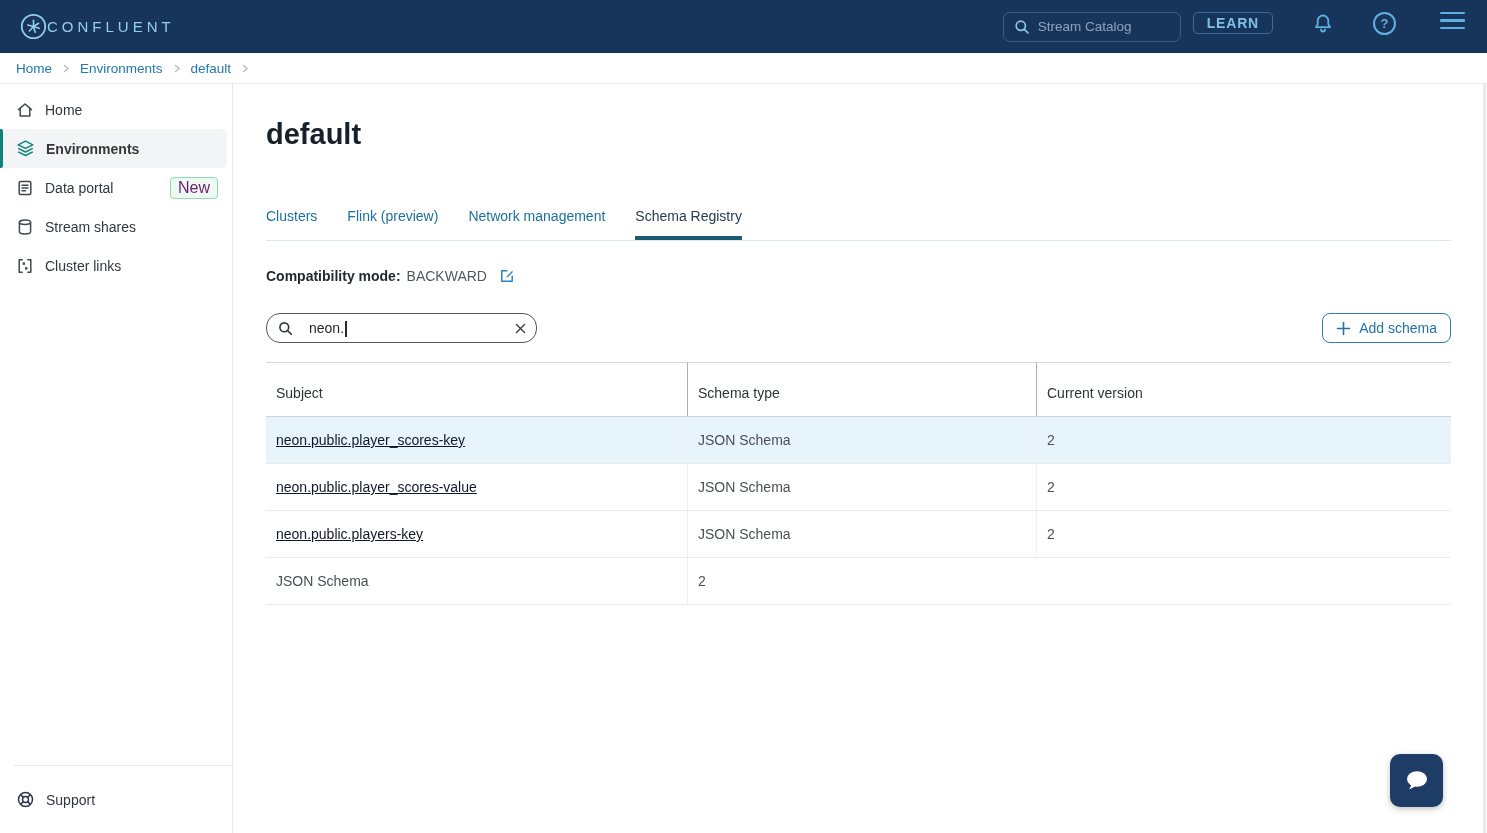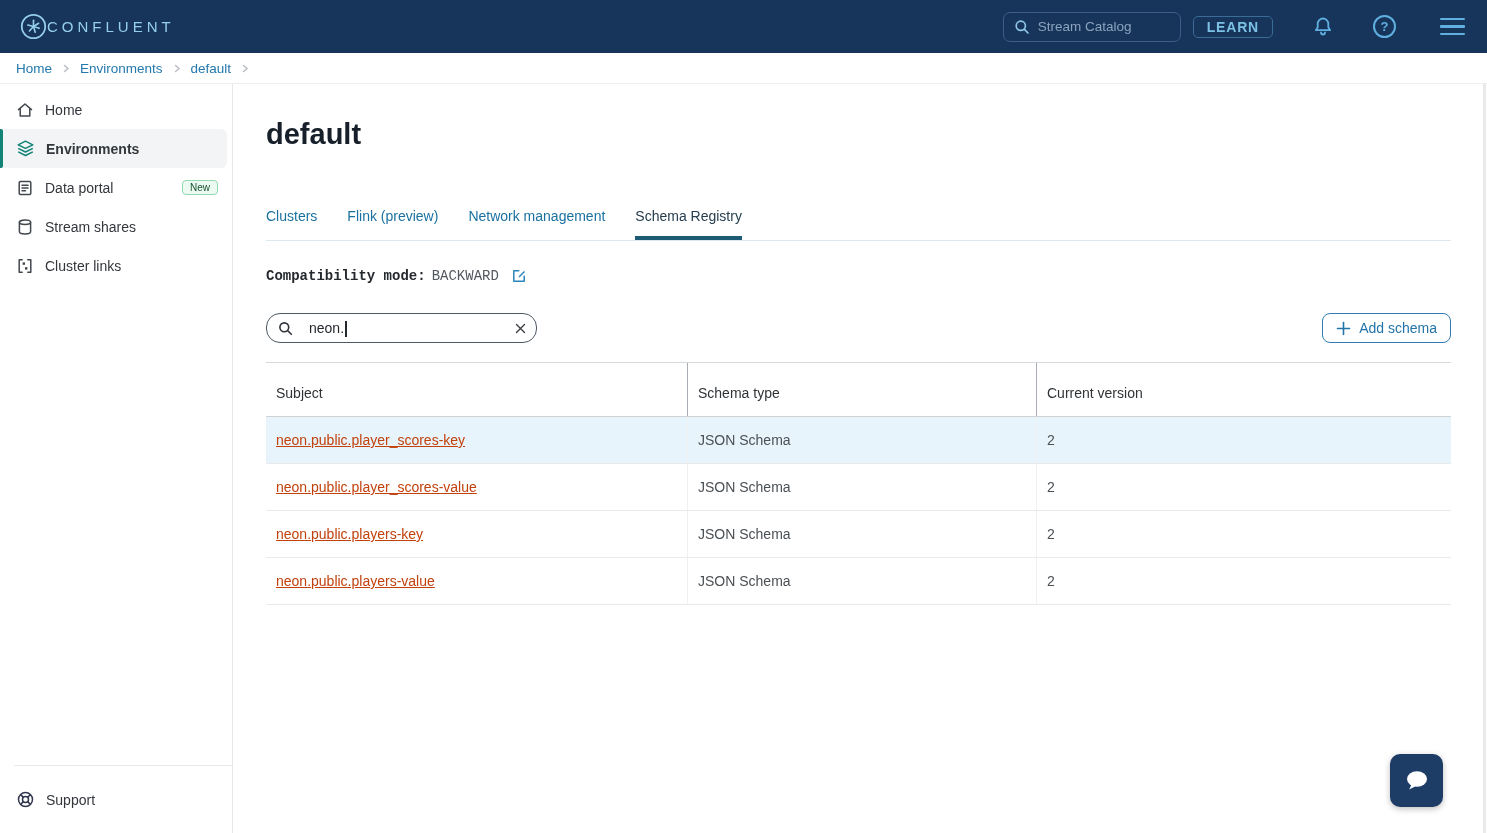--- a/index.html
+++ b/index.html
@@ -3,73 +3,73 @@
 <meta charset="utf-8">
 <style>
   * { margin:0; padding:0; box-sizing:border-box; }
   html,body { width:1487px; height:833px; overflow:hidden; }
   body { font-family:"Liberation Sans", sans-serif; background:#fff; position:relative; color:#2e3338; }
 
   
   .navbar { position:absolute; top:0; left:0; width:1487px; height:53px; background:#17345b; display:flex; align-items:center; justify-content:space-between; padding:0 22px 0 20px; }
   .brand { display:flex; align-items:center; }
   .brand-text { color:#96cfe8; font-size:15px; font-weight:500; letter-spacing:4px; }
-  .nav-right { display:flex; align-items:center; }
+  .nav-right { display:flex; align-items:flex-start; }
   .nav-search { width:178px; height:30px; border:1px solid #3d5f85; border-radius:7px; display:flex; align-items:center; gap:8px; padding:0 10px; cursor:pointer; }
   .nav-search span { color:#8ba3bd; font-size:13.5px; }
   .learn-btn { margin-left:12px; height:22px; padding:0 13px; background:transparent; border:1px solid #3a6c97; border-radius:5px; color:#7cc1e4; font-size:14px; font-weight:700; letter-spacing:0.8px; font-family:inherit; cursor:pointer; }
   .nav-icon { margin-left:38px; cursor:pointer; display:flex; align-items:center; justify-content:center; }
   .help-circle { width:23px; height:23px; border:2px solid #5fb0e0; border-radius:50%; color:#5fb0e0; font-size:13px; font-weight:700; display:flex; align-items:center; justify-content:center; }
   .hamburger { display:flex; flex-direction:column; gap:5px; margin-left:44px; cursor:pointer; }
   .hamburger i { display:block; width:25px; height:2.5px; background:#5fb0e0; border-radius:1px; }
 
   
   .breadcrumb { position:absolute; top:53px; left:0; width:1487px; height:31px; background:#fff; border-bottom:1px solid #eceef0; display:flex; align-items:center; padding-left:16px; gap:9px; }
   .crumb { color:#2279ad; font-size:13.5px; cursor:pointer; text-decoration:none; }
 
   
   .sidebar { position:absolute; top:84px; left:0; width:233px; height:749px; background:#fff; border-right:1px solid #e5e7e9; }
   .side-list { list-style:none; padding-top:6px; }
   .side-item { position:relative; height:39px; display:flex; align-items:center; gap:11px; padding-left:16px; font-size:14px; color:#33373c; cursor:pointer; }
   .side-item.active { background:#f3f4f5; border-radius:0 6px 6px 0; width:227px; font-weight:700; }
   .side-item.active::before { content:""; position:absolute; left:0; top:0; width:3px; height:100%; background:#128377; border-radius:0 2px 2px 0; }
-  .badge-new { margin-left:auto; margin-right:14px; font-size:10px; color:#14532d; background:#edfaf2; border:1px solid #93d9b2; border-radius:4px; padding:1px 7px; }
+  .badge-new { margin-left:auto; margin-right:14px; font-size:16px; color:#701a75; background:#edfaf2; border:1px solid #93d9b2; border-radius:4px; padding:1px 7px; }
   .side-footer { position:absolute; bottom:0; left:0; width:271px; height:68px; }
   .side-divider { border-top:1px solid #e6e8ea; margin:0 14px; }
   .support-item { height:67px; display:flex; align-items:center; gap:11px; padding-left:16px; font-size:14px; color:#33373c; cursor:pointer; }
 
   
   .main { position:absolute; top:84px; left:233px; width:1254px; height:749px; background:#fff; padding:0 36px 0 33px; }
   .page-title { margin-top:34px; font-size:29px; font-weight:700; color:#17202a; }
   .tabs { margin-top:46px; display:flex; gap:30px; border-bottom:1px solid #dde8ee; }
   .tab { font-size:14px; color:#1a71a0; padding-bottom:12px; border-bottom:4px solid transparent; cursor:pointer;margin-top:11px; }
   .tab.active { color:#253d4e; font-weight:500; border-bottom-color:#1d5a74; }
 
-  .compat-row { margin-top:27px; display:flex; align-items:center; gap:6px; font-size:14px;font-family:Liberation Mono, monospace; }
+  .compat-row { margin-top:27px; display:flex; align-items:center; gap:6px; font-size:14px; }
   .compat-label { font-weight:700; color:#25292e; }
   .compat-value { color:#53585e; }
   .edit-icon { margin-left:6px; cursor:pointer; display:flex; }
 
   .toolbar { margin-top:29px; display:flex; align-items:center; justify-content:space-between; }
   .search-box { width:271px; height:30px; border:1.5px solid #4d5a66; border-radius:14px; display:flex; align-items:center; padding:0 10px 0 11px; gap:16px; background:#fff; }
   .search-text { font-size:14px; color:#25292e; }
   .caret { display:inline-block; width:1.5px; height:16px; background:#25292e; margin-left:1px; vertical-align:middle; }
   .clear-x { margin-left:auto; cursor:pointer; display:flex; }
   .add-btn { height:30px; padding:0 13px; background:#fff; border:1px solid #2e7db2; border-radius:8px; color:#2374a9; font-size:14px; font-family:inherit; display:flex; align-items:center; gap:8px; cursor:pointer; }
 
   
   .table { margin-top:19px; border-top:1px solid #d6d9dc; }
   .thead { display:grid; grid-template-columns:421px 349px 1fr; height:54px; border-bottom:1px solid #cfd3d6; }
   .th { display:flex; align-items:center; padding:6px 0 0 10px; font-size:14px; color:#2f3338; }
   .th + .th { border-left:1px solid #a9aeb4; }
   .trow { display:grid; grid-template-columns:421px 349px 1fr; height:47px; border-bottom:1px solid #e8eaec; }
   .trow.highlight { background:#e7f4fc; }
   .td { display:flex; align-items:center; padding-left:10px; font-size:14px; color:#4b5055; }
   .td + .td { border-left:1px solid #eef0f2; }
-  .subject-link { color:#c2410c; text-decoration:underline; cursor:pointer; }
+  .subject-link { color:#0f172a; text-decoration:underline; cursor:pointer; }
 
   
   .chat-fab { position:absolute; right:44px; bottom:26px; width:53px; height:53px; background:#1e3d66; border-radius:10px; border:none; display:flex; align-items:center; justify-content:center; cursor:pointer; box-shadow:0 2px 6px rgba(0,0,0,0.25); }
   .scroll-strip { position:absolute; top:84px; right:1px; width:3px; height:749px; background:#e9e9e9; }
   svg { display:block; }
 </style>
 </head>
 <body>
 
 <div class="navbar">
@@ -283,23 +283,20 @@
       <div class="td">2</div>
     </div>
     <div class="trow">
       <div class="td">
           <a class="subject-link">neon.public.players-key</a>
         </div>
       <div class="td">JSON Schema</div>
       <div class="td">2</div>
     </div>
     <div class="trow">
-      <div class="td">
-          <a class="subject-link">neon.public.players-value</a>
-        </div>
       <div class="td">JSON Schema</div>
       <div class="td">2</div>
     </div>
   </div>
 </div>
 
 <div class="scroll-strip"></div>
 
 <button class="chat-fab">
   <span>

